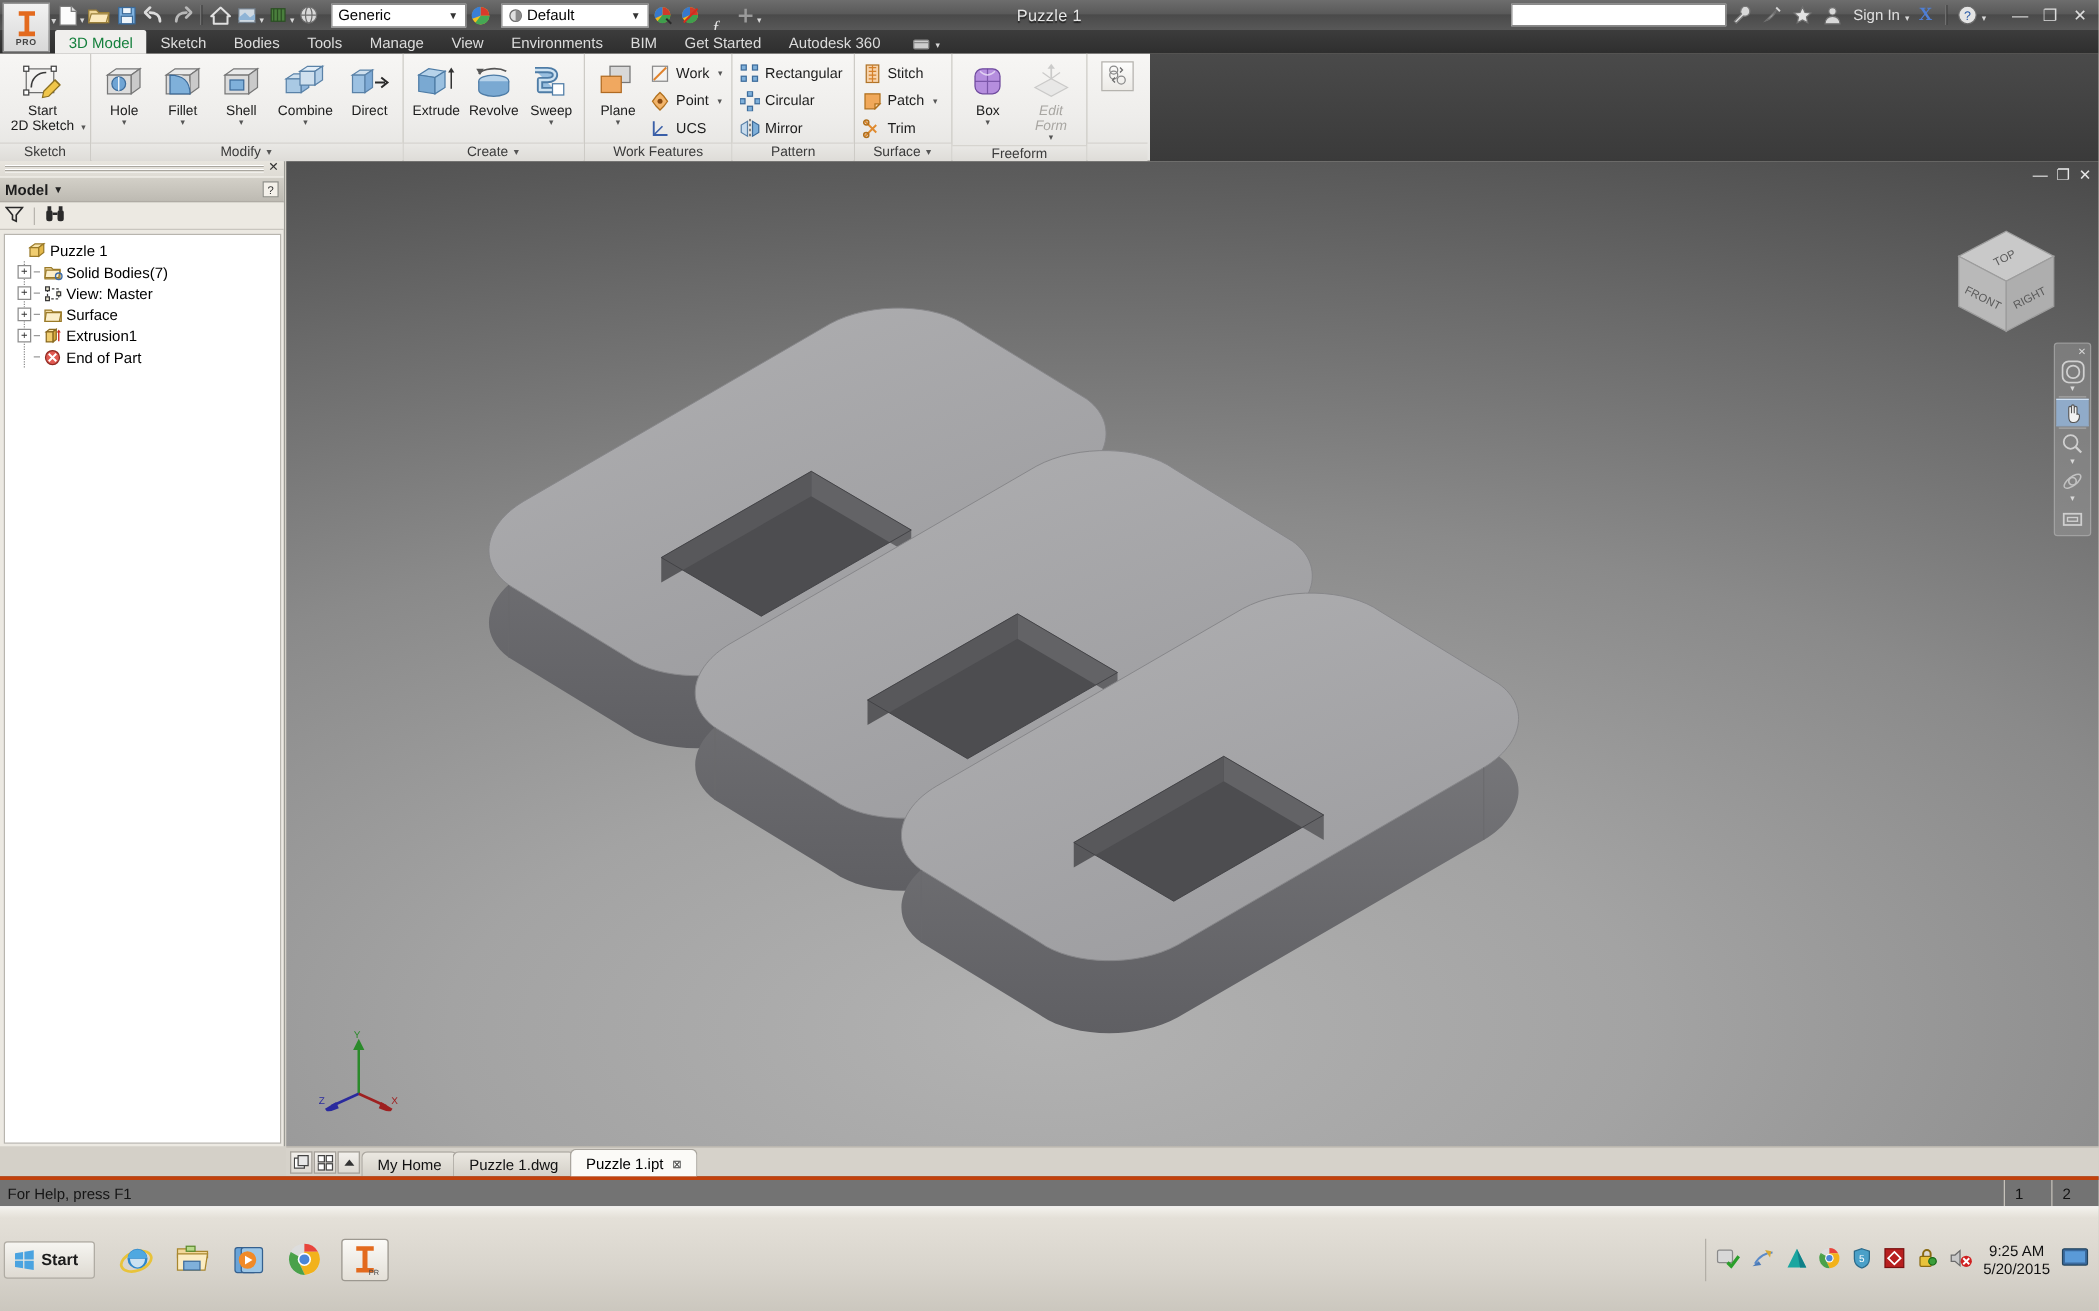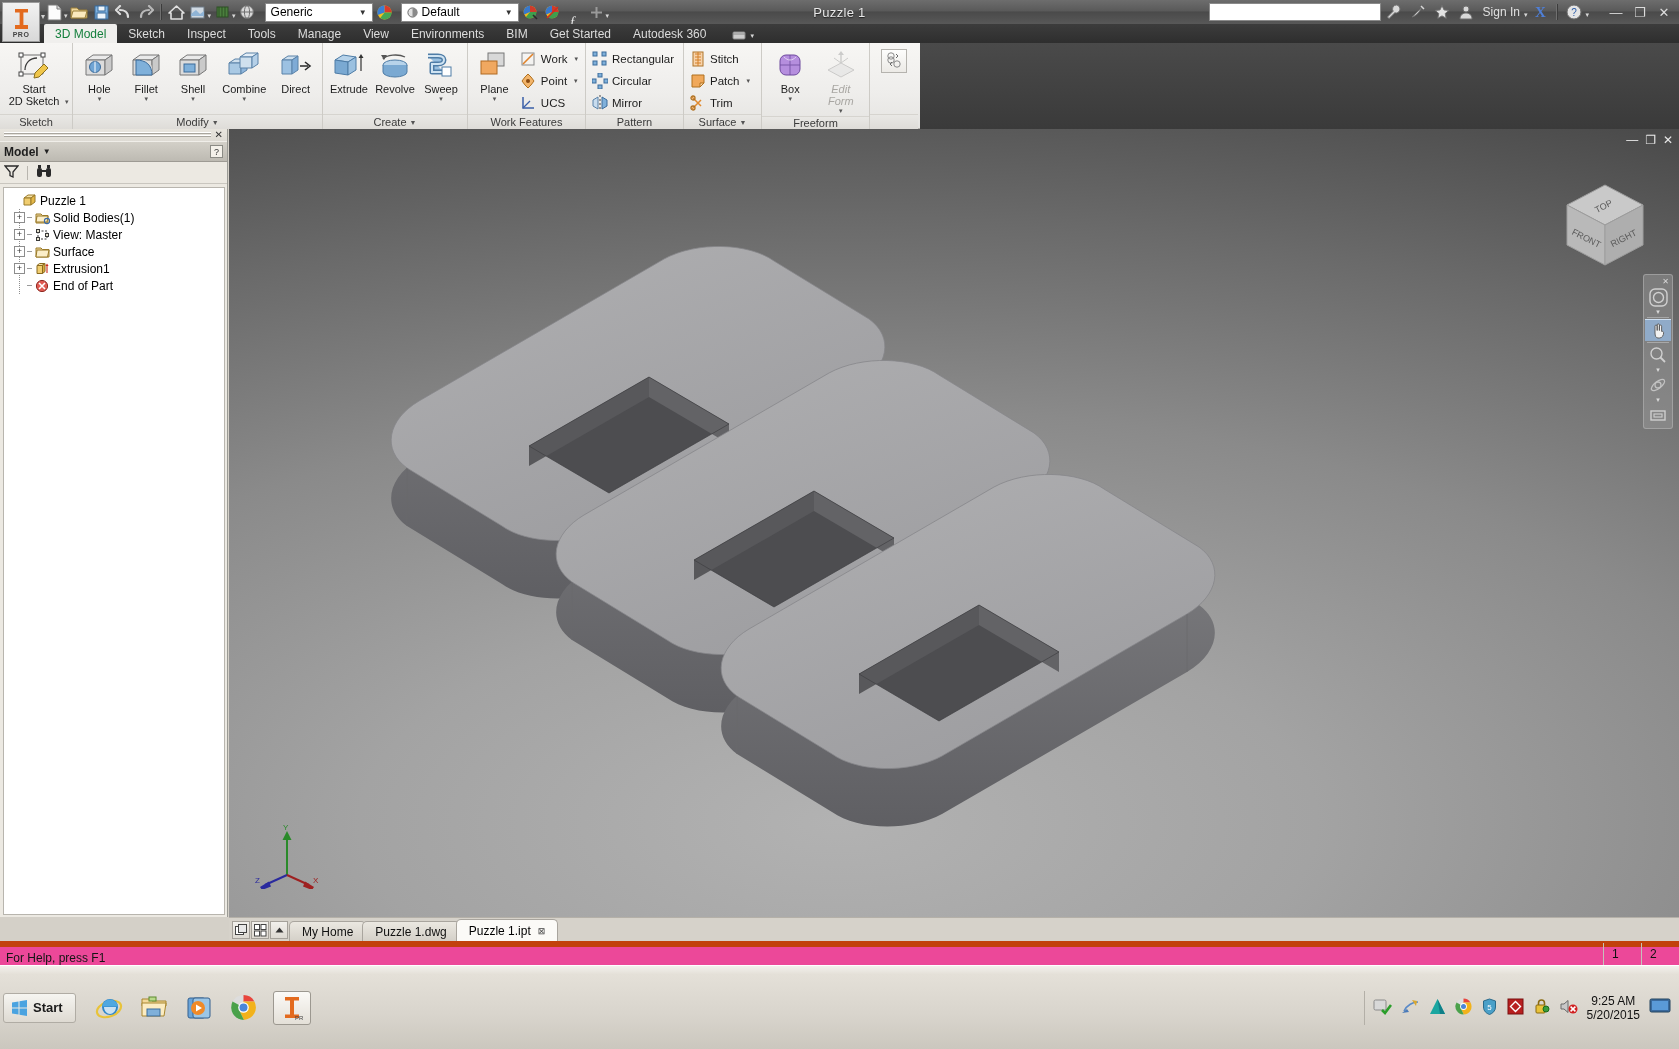--- a/index.html
+++ b/index.html
@@ -198,22 +198,22 @@
     font-size: 12px; color: #111; background: linear-gradient(to bottom,#ebe8e1,#d4d0c8);
     border: 1px solid #a9a59e; border-bottom: none; border-radius: 5px 5px 0 0;
     margin-right: -4px; position: relative;
   }
   .dtab.active { background: #fbfaf7; color: #000; z-index: 3; height: 22px; }
   .dtab .xmark { font-size: 9px; margin-left: 7px; color: #444; }
 
   
   .statusbar {
     position: absolute; left: 0; top: 941px; width: 1679px; height: 24px;
-    background: #ec4899; border-top: 6px solid #c2410c;
-    display: flex; align-items: flex-end;
+    background: #737373; border-top: 3px solid #c2410c;
+    display: flex; align-items: center;
   }
   .status-text { padding-left: 6px; font-size: 12px; color: #151515; }
   .status-cell {
     width: 38px; height: 22px; border-left: 1px solid #c5c1ba;
     display: flex; align-items: center; padding-left: 8px; font-size: 12px; color: #111;
   }
   .status-right { margin-left: auto; display: flex; height: 22px; }
 
   
   .taskbar {
@@ -395,21 +395,21 @@
       <div style="width:12px"></div>
       <div class="winbtn">—</div>
       <div class="winbtn">❐</div>
       <div class="winbtn">✕</div>
     </div>
   </div>
 
   <div class="ribbon-tabs">
     <div class="rtab active">3D Model</div>
     <div class="rtab">Sketch</div>
-    <div class="rtab">Inspect</div>
+    <div class="rtab">Bodies</div>
     <div class="rtab">Tools</div>
     <div class="rtab">Manage</div>
     <div class="rtab">View</div>
     <div class="rtab">Environments</div>
     <div class="rtab">BIM</div>
     <div class="rtab">Get Started</div>
     <div class="rtab">Autodesk 360</div>
     <div class="rtab-extra">
       <div style="width:20px;height:15px;display:flex;align-items:center;justify-content:center;">
         <svg width="15" height="11" viewBox="0 0 15 11">
@@ -787,21 +787,21 @@
       <div class="tnode lvl2">
         <span class="expander">+</span>
         <span class="dash"></span>
         <span class="tico">
           <svg width="16" height="14" viewBox="0 0 16 14">
               <path d="M1 3h5l1.5 1.5H13V12H1z" fill="#f3dca4" stroke="#9a7a28"></path>
               <path d="M2 5h11l-1 6H1z" fill="#fbeec9" stroke="#9a7a28"></path>
               <circle cx="12" cy="10" r="2.6" fill="none" stroke="#3a6aa8" stroke-width="1.1"></circle>
             </svg>
         </span>
-        <span class="tlabel">Solid Bodies(1)</span>
+        <span class="tlabel">Solid Bodies(7)</span>
       </div>
       <div class="tnode lvl2">
         <span class="expander">+</span>
         <span class="dash"></span>
         <span class="tico">
           <svg width="16" height="14" viewBox="0 0 16 14">
               <rect x="3" y="3" width="9" height="8" fill="none" stroke="#3a3a3a" stroke-dasharray="2 1.5"></rect>
               <rect x="1.5" y="1.5" width="3" height="3" fill="#e8e4d0" stroke="#3a3a3a"></rect>
               <rect x="1.5" y="9.5" width="3" height="3" fill="#e8e4d0" stroke="#3a3a3a"></rect>
               <rect x="10.5" y="5.5" width="3" height="3" fill="#e8e4d0" stroke="#3a3a3a"></rect>

